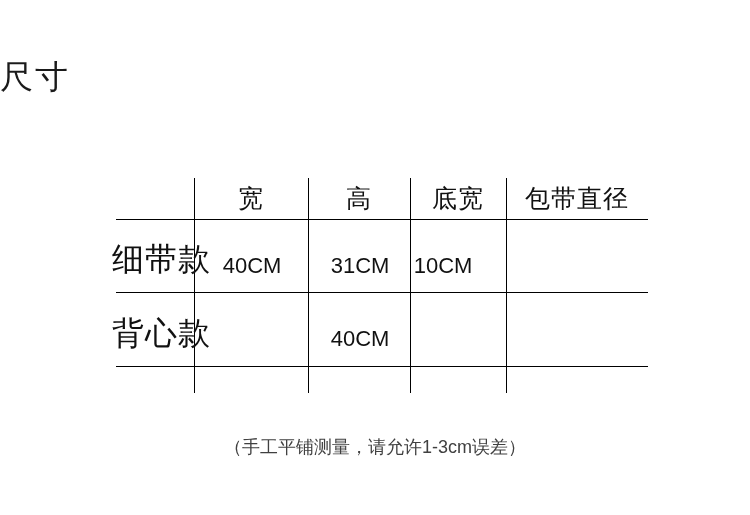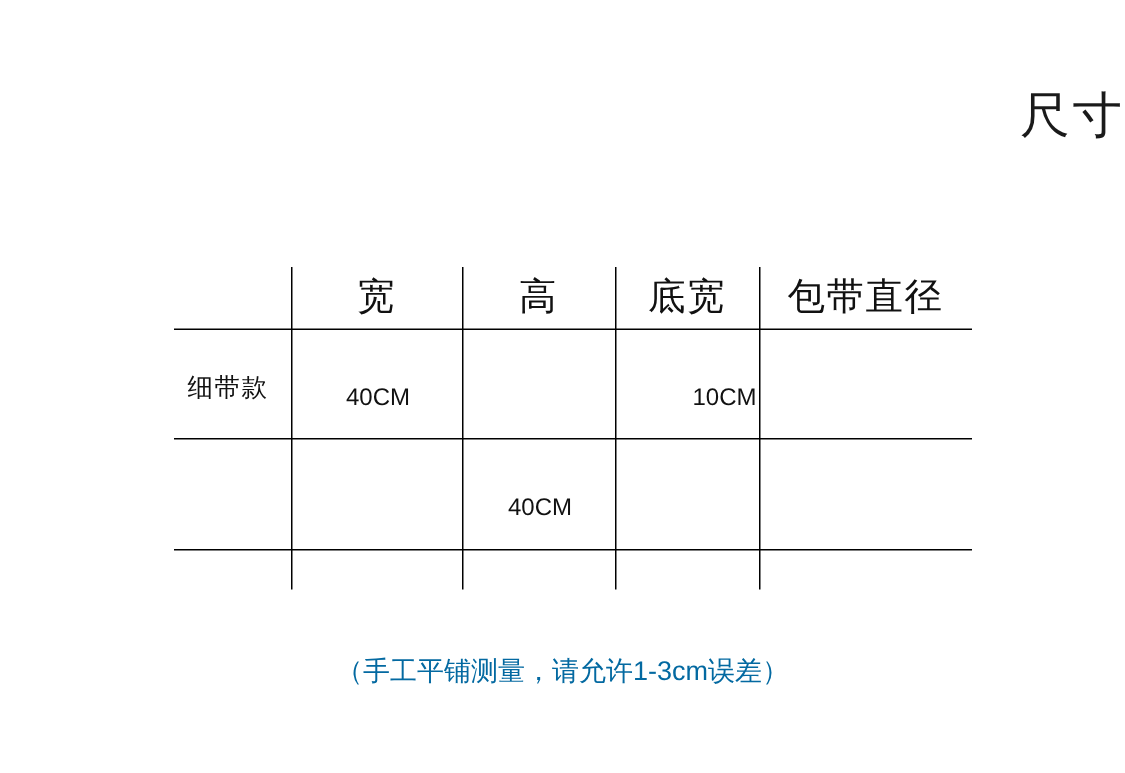--- a/index.html
+++ b/index.html
@@ -22,21 +22,21 @@
     background: #ffffff;
     overflow: hidden;
   }
 
   
   #page-title {
     position: absolute;
     left: 0;
     top: 57px;
     width: 750px;
-    text-align: right;
+    text-align: left;
     font-size: 33px;
     line-height: 40px;
     letter-spacing: 2px;
     color: #1a1a1a;
     font-weight: 400;
   }
 
   
   #size-table {
     position: absolute;
@@ -82,51 +82,51 @@
     line-height: 32px;
     top: 182px;
     letter-spacing: 1px;
   }
   .header-cell.c1 { left: 194px; width: 114px; }
   .header-cell.c2 { left: 308px; width: 102px; }
   .header-cell.c3 { left: 410px; width: 96px;  }
   .header-cell.c4 { left: 506px; width: 142px; }
 
   .row-label {
-    font-size: 17px;
+    font-size: 32px;
     line-height: 30px;
-    left: 125px;
+    left: 112px;
     width: 82px;
-    text-align: left;
+    text-align: right;
     letter-spacing: 1px;
   }
   .row-label.r1 { top: 244px; }
   .row-label.r2 { top: 318px; }
 
   .value-cell {
-    font-size: 16px;
+    font-size: 22px;
     line-height: 28px;
   }
   .value-cell.r1 { top: 252px; }
   .value-cell.r2 { top: 325px; }
   .value-cell.c1 { left: 196px; width: 112px; }
   .value-cell.c2 { left: 310px; width: 100px; }
-  .value-cell.c3 { left: 436px; width: 94px;  }
+  .value-cell.c3 { left: 396px; width: 94px;  }
   .value-cell.c4 { left: 508px; width: 140px; }
 
   
   #footnote {
     position: absolute;
     left: 0;
     top: 434px;
     width: 750px;
     text-align: center;
     font-size: 18px;
     line-height: 26px;
-    color: #0369a1;
+    color: #404040;
     letter-spacing: 0px;
   }
 </style>
 </head>
 <body>
 
 <div id="canvas">
 
   <div id="page-title">尺寸</div>
 
@@ -141,21 +141,23 @@
     <div class="vline v3"></div>
     <div class="vline v4"></div>
 
     <div class="cell header-cell c1">宽</div>
     <div class="cell header-cell c2">高</div>
     <div class="cell header-cell c3">底宽</div>
     <div class="cell header-cell c4">包带直径</div>
 
     <div class="cell row-label r1">细带款</div>
     <div class="cell value-cell r1 c1">40CM</div>
+    <div class="cell value-cell r1 c2">31CM</div>
     <div class="cell value-cell r1 c3">10CM</div>
 
+    <div class="cell row-label r2">背心款</div>
     <div class="cell value-cell r2 c2">40CM</div>
 
   </div>
 
   <div id="footnote">（手工平铺测量，请允许1-3cm误差）</div>
 
 </div>
 
 </body></html>

